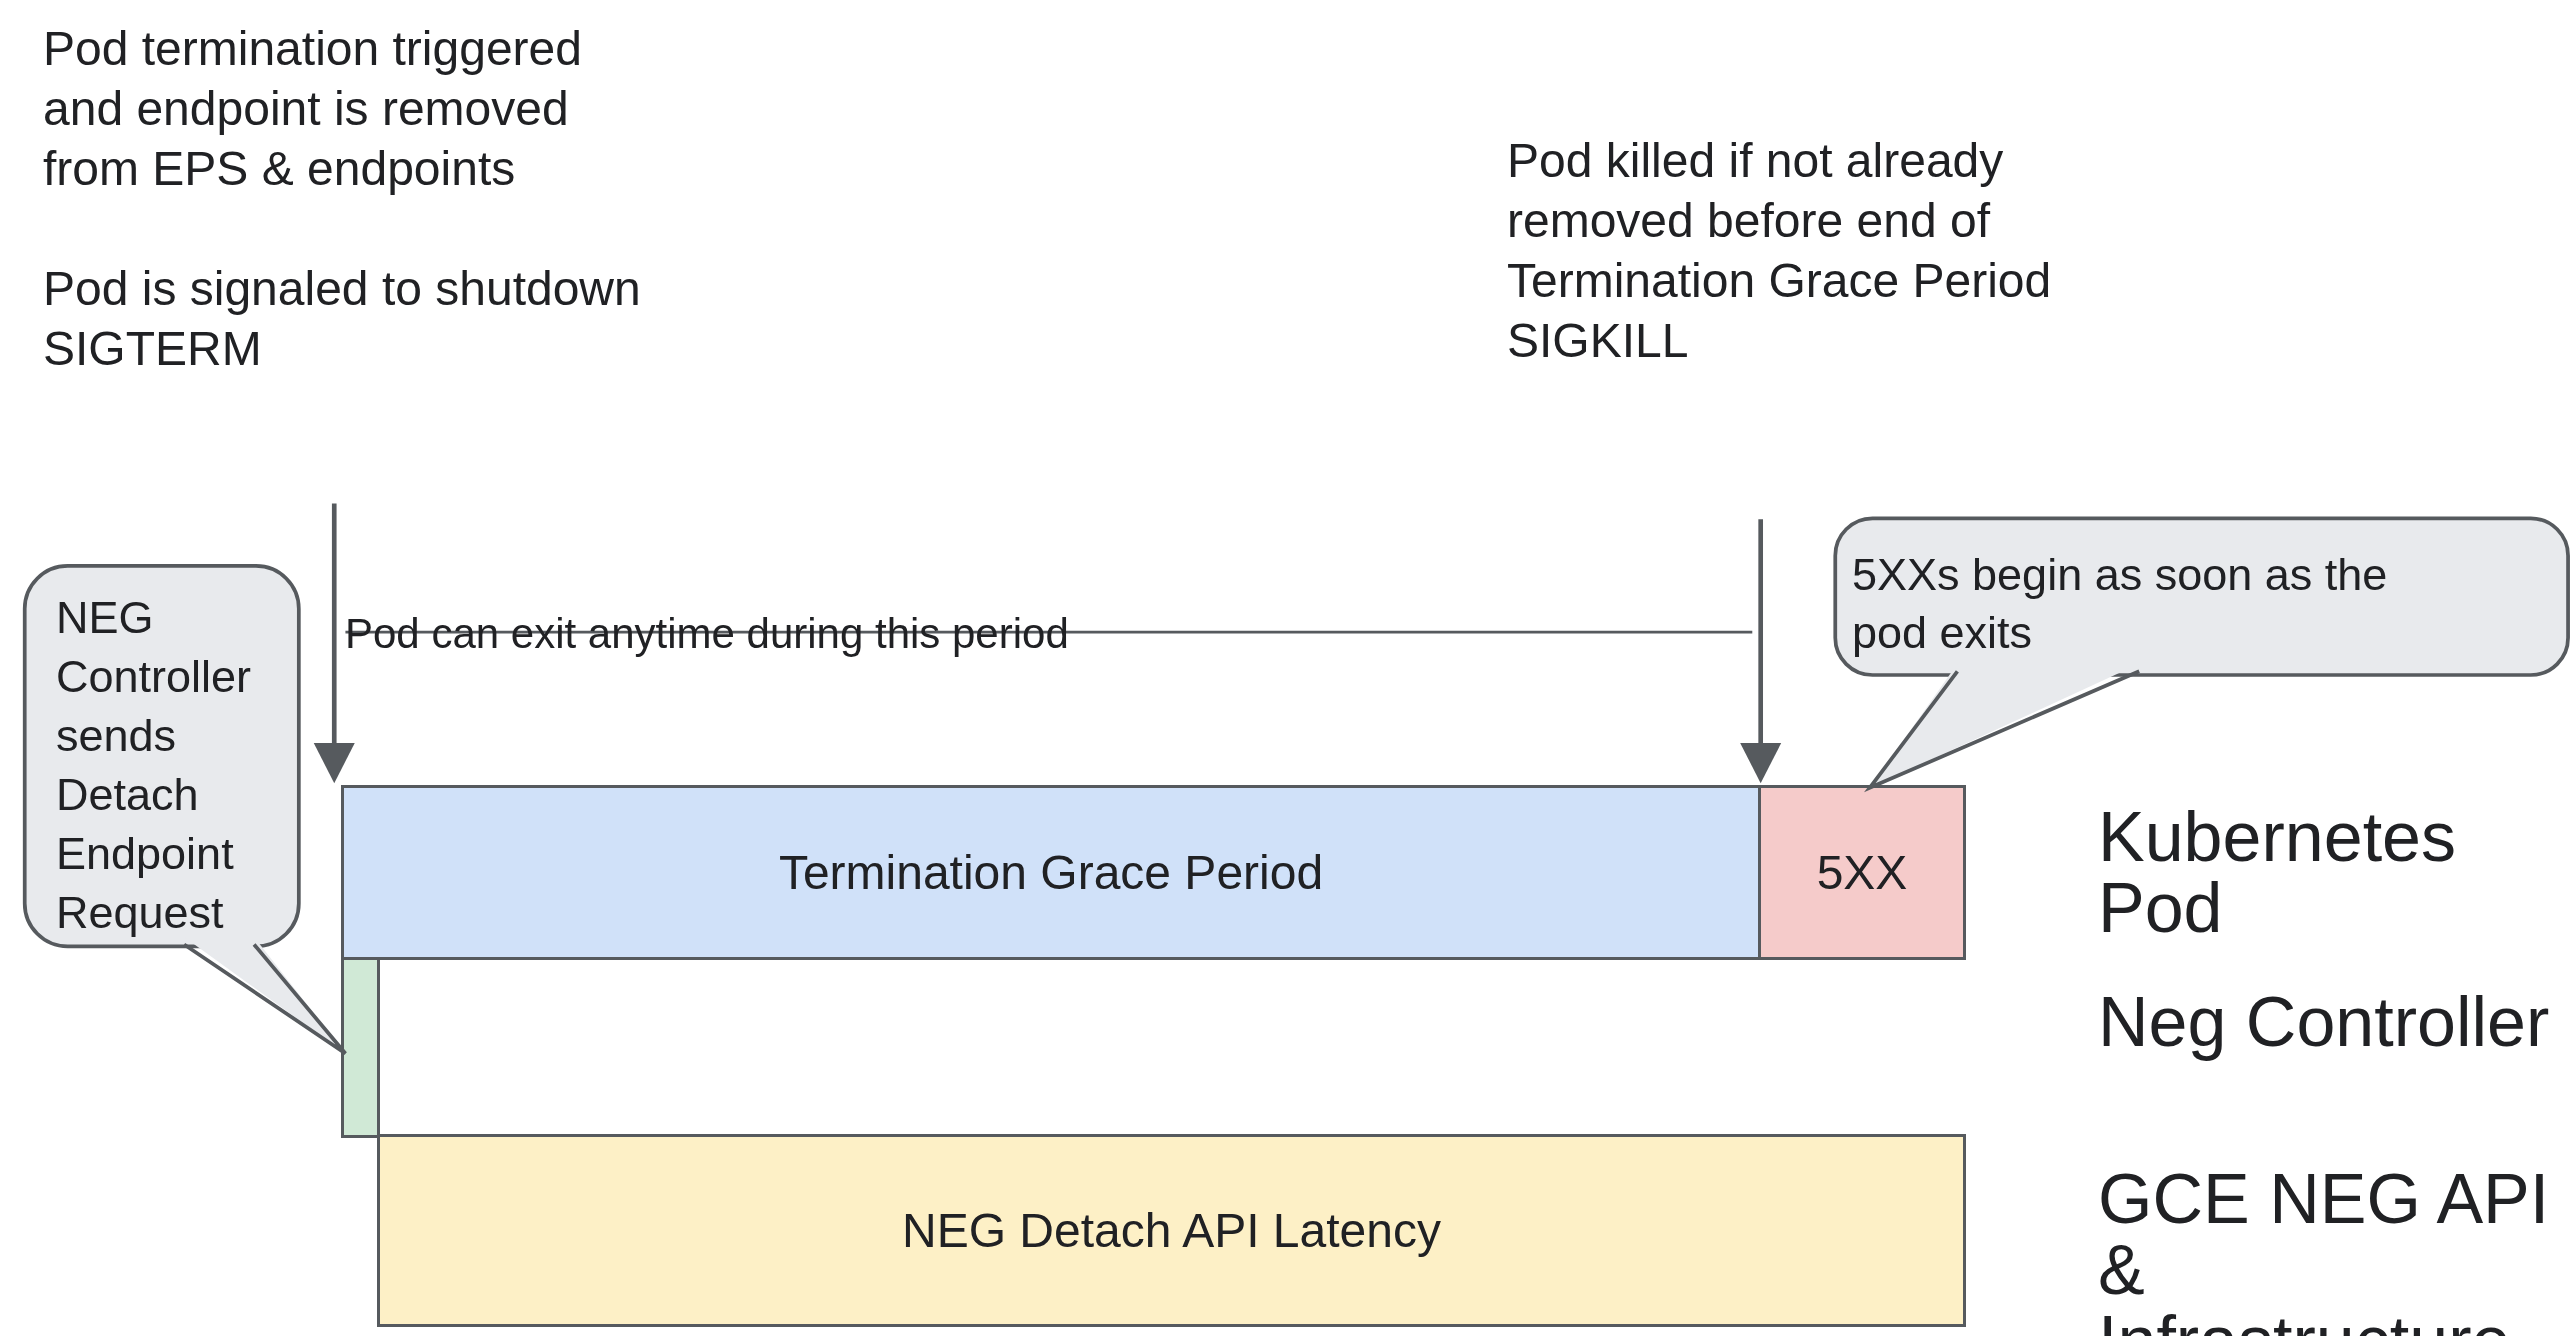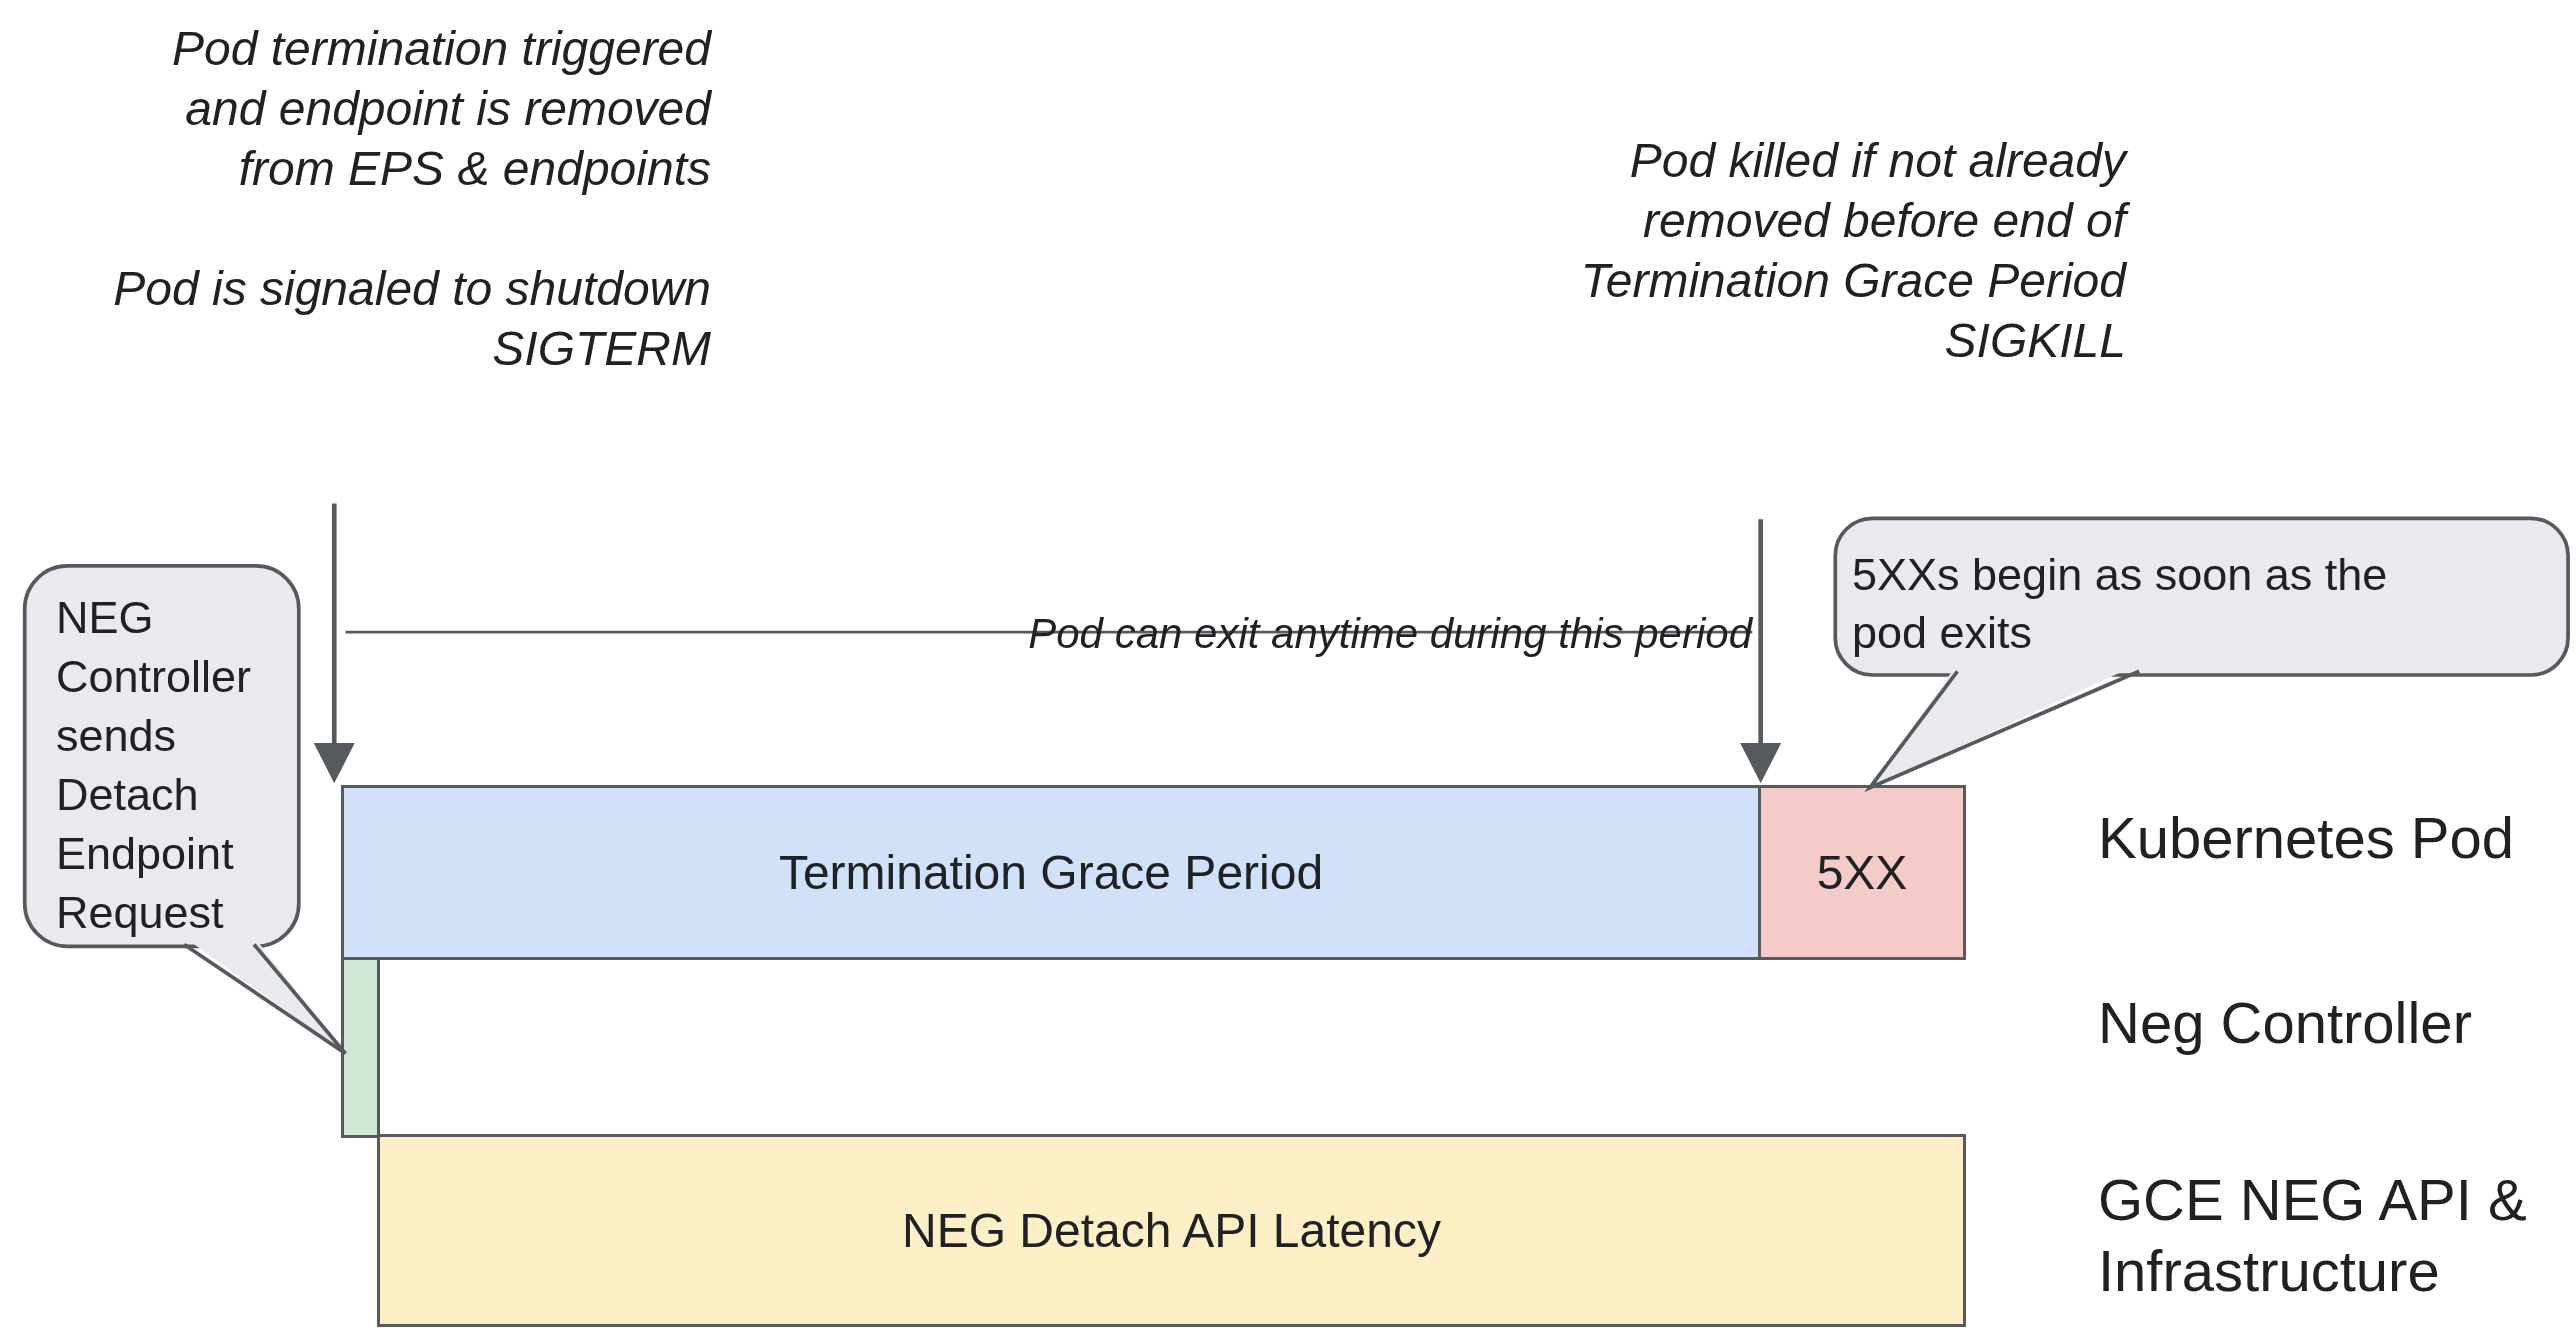--- a/index.html
+++ b/index.html
@@ -2,29 +2,29 @@
 <html style="--bar-blue: #d0e1f9; --bar-red: #f5cbca; --bar-green: #d0e9d6; --bar-yellow: #fdf0c6; --callout-fill: #e8eaed; --line: #565a5e; --text: #202124;font-size:15px"><head>
 <meta charset="utf-8">
 <style>
   html,body{margin:0;padding:0;background:#fff;}
   #canvas{
     position:relative;width:2576px;height:1336px;background:#fff;overflow:hidden;
     font-family:"Liberation Sans",sans-serif;color:var(--text,#202124);
   }
   .abs{position:absolute;}
   .preline{white-space:pre-line;}
-  .center{text-align:right;font-style:italic;}
+  .center{text-align:left;}
   .note{font-size:48px;line-height:60px;}
   .callout-text{font-size:45px;line-height:59px;}
   .bar{
     position:absolute;box-sizing:border-box;border:3.7px solid var(--line,#565a5e);
     display:flex;align-items:center;justify-content:center;
   }
   .bar-label{font-size:48px;}
-  .lane-label{font-size:58px;line-height:71px;}
+  .lane-label{font-size:70px;line-height:71px;}
   #overlay{position:absolute;left:0;top:0;width:2576px;height:1336px;pointer-events:none;}
   #bar-blue{left:341px;top:785px;width:1420px;height:175px;background:var(--bar-blue,#d0e1f9);}
   #bar-red{left:1758px;top:785px;width:208px;height:175px;background:var(--bar-red,#f5cbca);}
   #bar-green{left:341px;top:957px;width:39px;height:181px;background:var(--bar-green,#d0e9d6);}
   #bar-yellow{left:377px;top:1134px;width:1589px;height:193px;background:var(--bar-yellow,#fdf0c6);}
   #note-top-left{left:43px;top:18.7px;width:668px;}
   #note-top-right{left:1507px;top:131px;width:619px;}
   #period-label{left:345px;top:610px;width:1407px;font-size:42px;}
   #callout-left-text{left:56px;top:588px;}
   #callout-right-text{left:1852px;top:546px;line-height:58px;}

